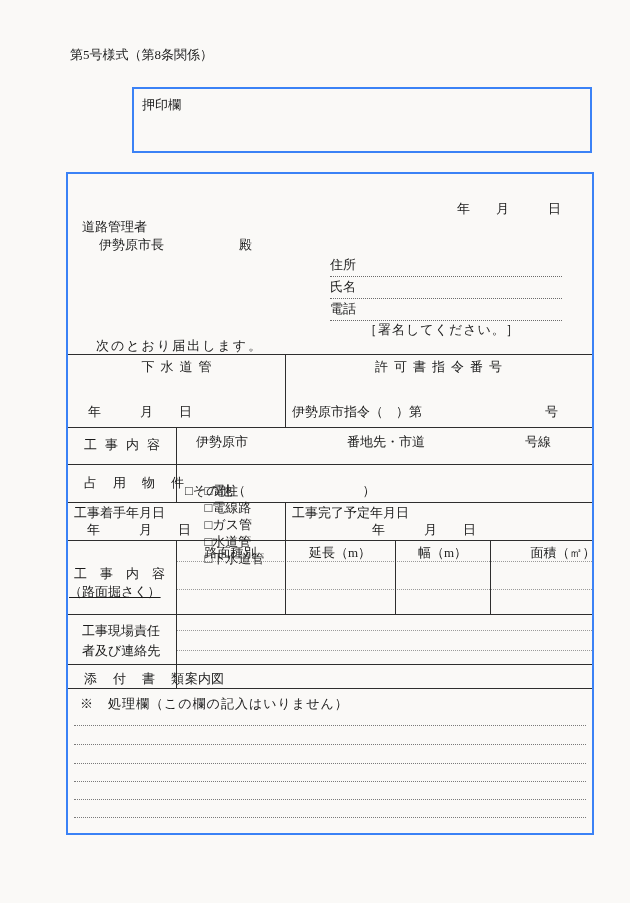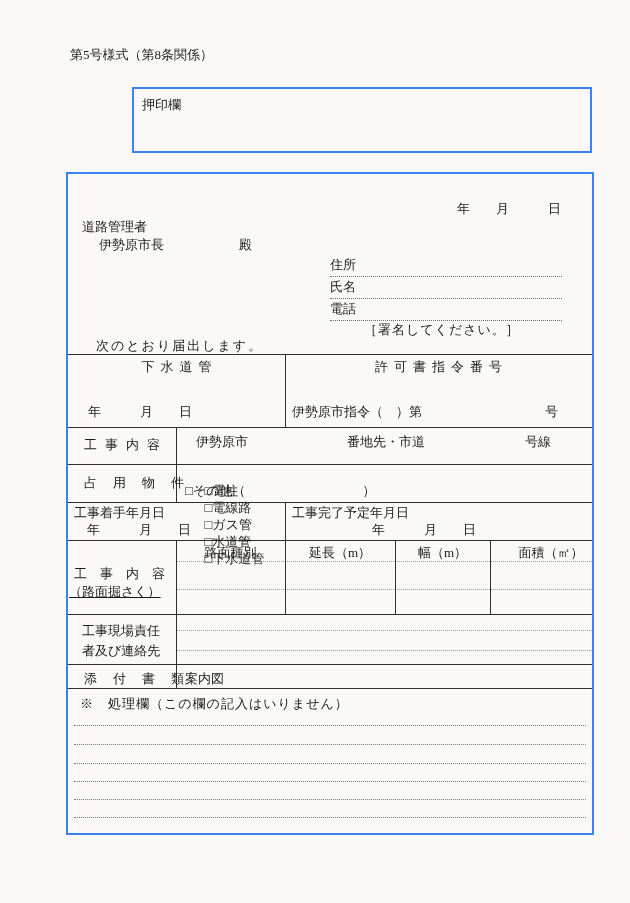--- a/index.html
+++ b/index.html
@@ -93,21 +93,21 @@
     <div class="t" style="left:117px;top:308px;">□その他（　　　　　　　　　）</div>
 
     <div class="t" style="left:6px;top:330px;">工事着手年月日</div>
     <div class="t" style="left:19px;top:347px;">年　　　月　　日</div>
     <div class="t" style="left:224px;top:330px;">工事完了予定年月日</div>
     <div class="t" style="left:304px;top:347px;">年　　　月　　日</div>
 
     <div class="t ctr" style="left:108px;top:370px;width:109px;">路面種別</div>
     <div class="t ctr" style="left:217px;top:370px;width:110px;">延長（m）</div>
     <div class="t ctr" style="left:327px;top:370px;width:95px;">幅（m）</div>
-    <div class="t ctr" style="left:422px;top:370px;width:122px;">面積（㎡）</div>
+    <div class="t ctr" style="left:422px;top:370px;width:122px;padding-left:12px;">面積（㎡）</div>
     <div class="t" style="left:6px;top:391px;letter-spacing:13px;">工事内容</div>
     <div class="t" style="left:1px;top:409px;text-decoration:underline;">（路面掘さく）</div>
 
     <div class="t" style="left:14px;top:448px;">工事現場責任</div>
     <div class="t" style="left:14px;top:468px;">者及び連絡先</div>
 
     <div class="t ctr" style="left:0;top:496px;width:128px;letter-spacing:16px;text-indent:16px;">添付書類</div>
     <div class="t" style="left:117px;top:496px;">案内図</div>
 
     <div class="t" style="left:12px;top:521px;letter-spacing:1px;">※　処理欄（この欄の記入はいりません）</div>

